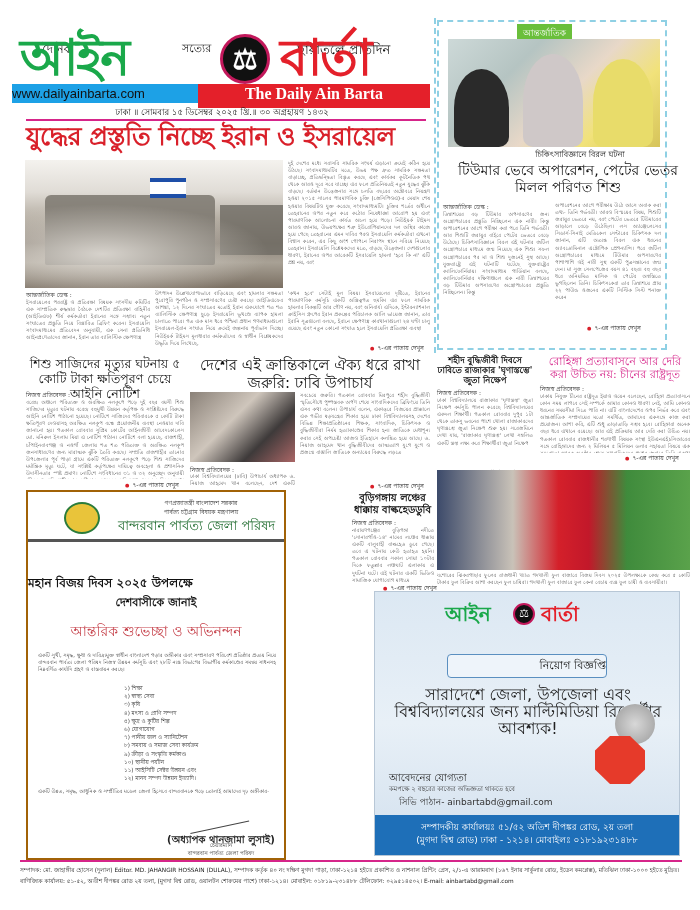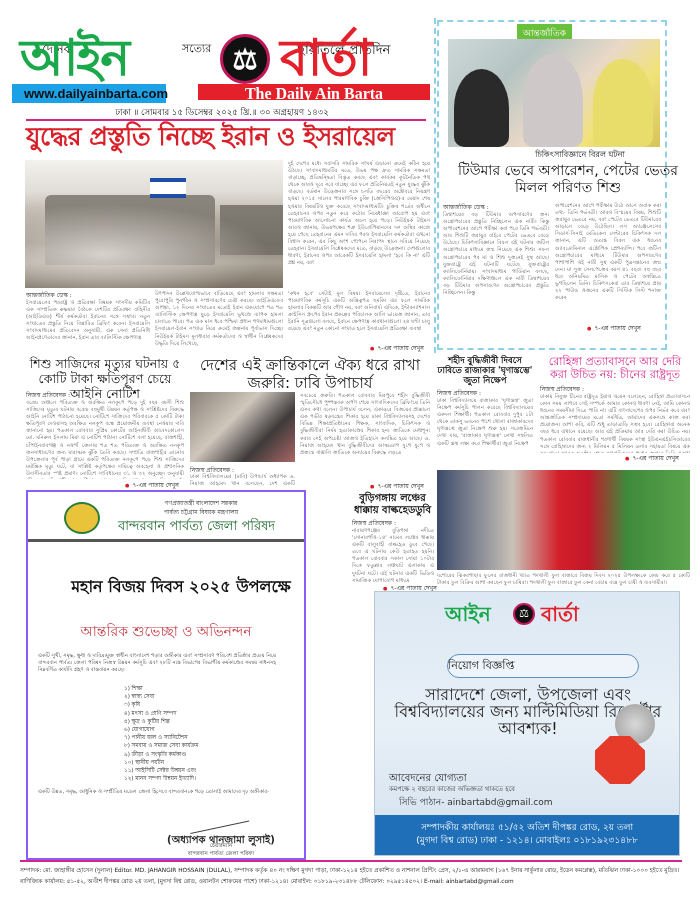--- a/index.html
+++ b/index.html
@@ -8,22 +8,22 @@
   .abs{position:absolute}
   
   #masthead{left:12px;top:8px;width:420px;height:122px}
   .logo-row{position:absolute;left:0;top:20px;width:420px;height:60px}
   .logo-ain{position:absolute;left:8px;top:0;font-family:"DejaVu Sans",sans-serif;font-weight:bold;font-size:50px;line-height:60px;color:#1aa84a;letter-spacing:-2px}
   .logo-barta{position:absolute;left:268px;top:0;font-weight:bold;font-size:50px;line-height:60px;color:#e4202a;letter-spacing:-2px}
   .logo-emblem{position:absolute;left:208px;top:6px;width:50px;height:50px;border-radius:50%;background:#111;border:3px solid #c2185b;display:flex;align-items:center;justify-content:center;color:#fff;font-size:28px;font-weight:bold;font-family:"DejaVu Serif",serif}
   .logo-dainik{position:absolute;left:30px;top:12px;font-size:12px;color:#111}
   .logo-slogan1{position:absolute;left:170px;top:12px;font-size:11px;color:#111}
   .logo-slogan2{position:absolute;left:285px;top:12px;font-size:13px;color:#111}
-  .url-bar{position:absolute;left:0;top:76px;width:154px;height:19px;background:#1da1e6;color:#111;font-family:"Liberation Sans",sans-serif;font-weight:bold;font-size:13px;line-height:19px;padding-left:12px}
-  .eng-bar{position:absolute;left:186px;top:76px;width:232px;height:16px;background:#e4202a;color:#fff;font-family:"Liberation Serif",serif;font-weight:bold;font-size:16px;line-height:19px;text-align:center}
+  .url-bar{position:absolute;left:0;top:76px;width:186px;height:19px;background:#1da1e6;color:#111;font-family:"Liberation Sans",sans-serif;font-weight:normal;font-size:13px;line-height:19px;padding-left:0}
+  .eng-bar{position:absolute;left:186px;top:76px;width:232px;height:24px;background:#e4202a;color:#fff;font-family:"Liberation Serif",serif;font-weight:bold;font-size:16px;line-height:19px;text-align:center}
   .date-line{position:absolute;left:0;top:98px;width:420px;text-align:center;font-size:8.5px;color:#111}
   .rule-pink{position:absolute;height:2px;background:#d6258a}
   
   #lead-headline{left:26px;top:117px;width:400px;font-size:25px;font-weight:bold;color:#d9202a;white-space:nowrap;letter-spacing:-.5px}
   .photo{position:absolute;overflow:hidden}
   .tank-photo{left:25px;top:160px;width:258px;height:128px;background:linear-gradient(180deg,#f4f2ee 0%,#e0dcd6 25%,#b7b0a5 45%,#8c8378 65%,#a8a195 80%,#7a6f62 100%)}
   .tank-body{position:absolute;left:20px;top:35px;width:170px;height:70px;background:#7b776f;border-radius:6px 6px 2px 2px;opacity:.85}
   .tank2{position:absolute;left:195px;top:45px;width:63px;height:50px;background:#6e6a63;opacity:.8}
   .flag{position:absolute;left:125px;top:18px;width:36px;height:20px;background:#fff;border-top:4px solid #1e4fa8;border-bottom:4px solid #1e4fa8}
   .smoke{position:absolute;left:0;top:40px;width:258px;height:90px;background:radial-gradient(ellipse at 30% 60%,rgba(230,226,220,.85),rgba(230,226,220,0) 65%)}
@@ -31,28 +31,28 @@
   .byline{position:absolute;font-size:6px;color:#333}
   .more{position:absolute;font-size:6px;color:#222;white-space:nowrap}
   .more::before{content:"●";color:#d9202a;margin-right:3px;font-size:5px}
   .h2{position:absolute;color:#111;text-align:center;line-height:1.2}
   
   #intl-box{left:437px;top:20px;width:230px;height:330px;border:2px dashed #8fd0e4}
   .intl-tag{position:absolute;left:78px;top:2px;background:#6abf3b;color:#fff;font-size:9px;padding:2px 6px}
   .baby-photo{left:9px;top:17px;width:212px;height:108px;background:linear-gradient(135deg,#cdd9d8 0%,#b5c4c2 30%,#e8d8c8 55%,#f1e27a 75%,#d6c45a 100%)}
   .person{position:absolute;border-radius:50% 50% 10px 10px}
   
-  #ad-bandarban{left:26px;top:490px;width:280px;height:370px;border:2px solid #8b5cf6;background:#fff}
+  #ad-bandarban{left:26px;top:490px;width:260px;height:370px;border:2px solid #a16207;background:#fff}
   .ad-head{position:absolute;left:0;top:0;width:100%;height:50px;border-bottom:3px solid #555}
   .ad-seal{position:absolute;left:36px;top:10px;width:36px;height:32px;border-radius:50%;background:#e9c43a;border:2px solid #2b7c3b}
   .ad-list{position:absolute;left:96px;top:192px;font-size:5.6px;line-height:8.2px;color:#333}
   
   #ad-recruit{left:374px;top:591px;width:306px;height:265px;background:linear-gradient(180deg,#dce8f3 0%,#e8f0f7 50%,#d2e0ee 100%);border:1px solid #b8c7d6}
   .mini-logo{position:absolute;left:70px;top:10px;width:170px;height:24px}
-  .notice-pill{position:absolute;left:72px;top:62px;width:192px;height:24px;border:1.5px solid #5a8fc0;border-radius:12px;text-align:left;font-size:11px;line-height:21px;color:#111;background:#eef4fa}
+  .notice-pill{position:absolute;left:72px;top:62px;width:160px;height:24px;border:1.5px solid #5a8fc0;border-radius:4px;text-align:right;font-size:11px;line-height:21px;color:#111;background:#eef4fa}
   .blue-footer{position:absolute;left:0;bottom:0;width:100%;height:40px;background:#1e6fb8;color:#fff;text-align:center;font-size:9px;line-height:13px;padding-top:6px}
   .mic{position:absolute;left:195px;top:92px;width:110px;height:100px}
   
   .footer-line{position:absolute;left:20px;width:662px;font-size:5.8px;color:#222;white-space:nowrap;overflow:hidden}
   .vdash{position:absolute;width:0;border-left:2px dashed #8fd0e4}
 </style>
 </head>
 <body>
 
 <div id="masthead" class="abs">
@@ -129,21 +129,22 @@
 <div class="body-text" style="left:352px;top:527px;width:82px;height:55px;">নারায়ণগঞ্জের বুড়িগঙ্গা নদীতে 'সোনারগাঁও-১৪' নামের লঞ্চের ধাক্কায় একটি বালুবাহী বাল্কহেড ডুবে গেছে। তবে এ ঘটনায় কেউ হতাহত হয়নি। গতকাল রোববার সকাল সোয়া ১০টার দিকে ফতুল্লার লঞ্চঘাট এলাকায় এ দুর্ঘটনা ঘটে। এই ঘটনার একটি ভিডিও সামাজিক যোগাযোগ মাধ্যমে</div>
 <div class="more" style="left:383px;top:583px;">৭-এর পাতায় দেখুন</div>
 
 <div id="ad-bandarban" class="abs">
   <div class="ad-head">
     <div class="ad-seal"></div>
     <div style="position:absolute;left:88px;top:6px;width:170px;text-align:center;font-size:6px;color:#333;">গণপ্রজাতন্ত্রী বাংলাদেশ সরকার</div>
     <div style="position:absolute;left:88px;top:15px;width:170px;text-align:center;font-size:6px;color:#333;">পার্বত্য চট্টগ্রাম বিষয়ক মন্ত্রণালয়</div>
     <div style="position:absolute;left:90px;top:24px;width:200px;font-size:13px;color:#1f6b2e;white-space:nowrap;">বান্দরবান পার্বত্য জেলা পরিষদ</div>
   </div>
-  <div style="position:absolute;left:0;top:82px;width:100%;text-align:center;font-size:16px;font-weight:bold;color:#111;padding-left:30px;">মহান বিজয় দিবস ২০২৫ উপলক্ষে</div>
+  <div style="position:absolute;left:0;top:82px;width:100%;font-size:12px;font-weight:bold;color:#111;">মহান বিজয় দিবস ২০২৫ উপলক্ষে</div>
+  <div style="position:absolute;left:0;top:102px;width:100%;text-align:center;font-size:11px;font-weight:bold;color:#111;">দেশবাসীকে জানাই</div>
   <div style="position:absolute;left:0;top:128px;width:100%;text-align:center;font-size:14px;color:#c6424b;">আন্তরিক শুভেচ্ছা ও অভিনন্দন</div>
   <div class="body-text" style="left:10px;top:160px;width:238px;height:26px;color:#333;">একটি সুখী, সমৃদ্ধ, ক্ষুধা ও দারিদ্র্যমুক্ত স্বাধীন বাংলাদেশ গড়ার অঙ্গীকার এবং সম্প্রসারণ পরিবেশ প্রতিষ্ঠার প্রত্যয় নিয়ে বান্দরবান পার্বত্য জেলা পরিষদ নিজস্ব উন্নয়ন কর্মসূচি এবং ২৮টি ন্যস্ত বিভাগের বিভাগীয় কর্মকাণ্ডের সমন্বয় সাধনসহ নিম্নবর্ণিত কার্যাদি গ্রহণ ও বাস্তবায়ন করছে।</div>
   <div class="ad-list">
     <div>১) শিক্ষা</div>
     <div>২) স্বাস্থ্য সেবা</div>
     <div>৩) কৃষি</div>
     <div>৪) মৎস্য ও প্রাণি সম্পদ</div>
     <div>৫) ক্ষুদ্র ও কুটির শিল্প</div>
     <div>৬) যোগাযোগ</div>
     <div>৭) পানীয় জল ও স্যানিটেশন</div>

